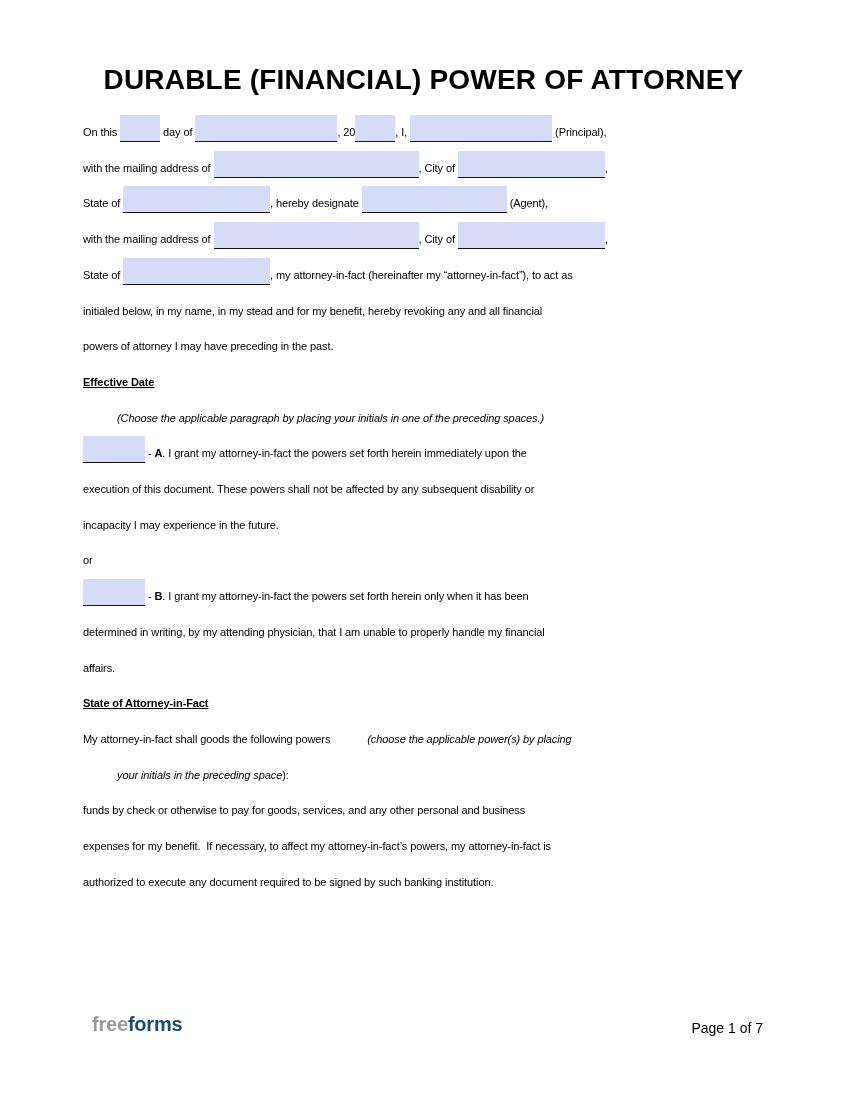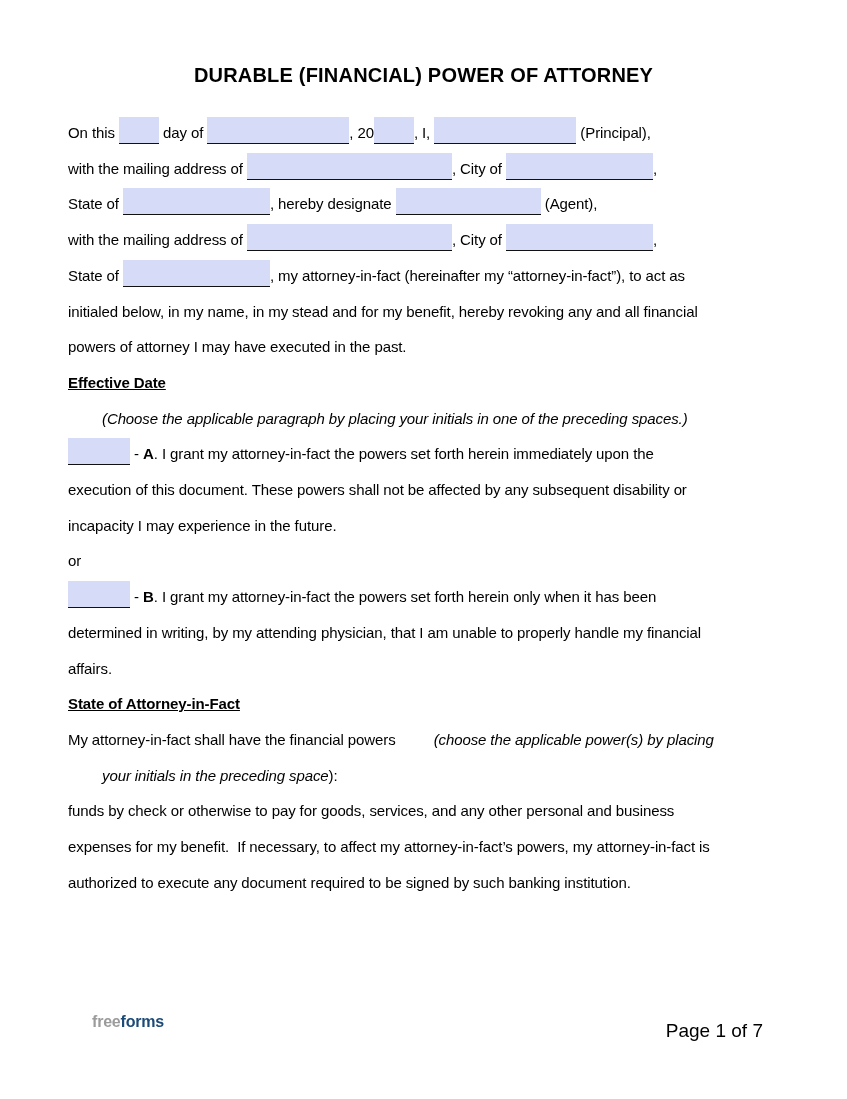--- a/index.html
+++ b/index.html
@@ -8,51 +8,51 @@
     position:relative;
     width:847px; height:1099px;
     background:#ffffff;
     font-family:"Liberation Sans","DejaVu Sans",sans-serif;
     color:#000;
     overflow:hidden;
   }
   .title {
     position:absolute; top:64px; left:0; width:100%;
     text-align:center;
-    font-size:20px; font-weight:bold;
+    font-size:28px; font-weight:bold;
     letter-spacing:0.2px;
   }
   .content {
-    position:absolute; top:115px; left:68px; width:682px;
-    font-size:15px; line-height:35.7px;
+    position:absolute; top:115px; left:83px; width:682px;
+    font-size:11px; line-height:35.7px;
     letter-spacing:-0.1px;
   }
   .line { white-space:pre-wrap; }
   .heading-line { text-align:left; font-weight:bold; }
   .heading-line span { text-decoration:underline; }
   .italic { font-style:italic;margin-left:34px; }
   .bold { font-weight:bold; }
   .blank {
     display:inline-block;
     background:#d6dbf7;
     border-bottom:1.6px solid #111;
     height:27px;
     vertical-align:-6px;
   }
   .w40 {width:40px;} .w62 {width:62px;} .w142 {width:142px;}
   .w145 {width:145px;} .w147 {width:147px;} .w205 {width:205px;}
   .footer-logo {
     position:absolute; left:92px; top:1013px;
-    font-size:16px; letter-spacing:-0.2px;
+    font-size:20px; letter-spacing:-0.2px;
   }
   .brand-free { color:#9b9b9b; font-weight:bold; }
   .brand-forms { color:#1b4a77; font-weight:bold; }
   .footer-page {
     position:absolute; right:84px; top:1020px;
-    font-size:19px;
+    font-size:14px;
   }
 </style>
 </head>
 <body>
 
 <div class="page">
 
   <div class="title">DURABLE (FINANCIAL) POWER OF ATTORNEY</div>
 
   <div class="content">
@@ -61,39 +61,39 @@
 
     <div class="line"><span>with the mailing address of </span><span class="blank w205"></span><span>, City of </span><span class="blank w147"></span><span>,</span></div>
 
     <div class="line"><span>State of </span><span class="blank w147"></span><span>, hereby designate </span><span class="blank w145"></span><span> (Agent),</span></div>
 
     <div class="line"><span>with the mailing address of </span><span class="blank w205"></span><span>, City of </span><span class="blank w147"></span><span>,</span></div>
 
     <div class="line"><span>State of </span><span class="blank w147"></span><span>, my attorney-in-fact (hereinafter my “attorney-in-fact”), to act as</span></div>
 
     <div class="line">initialed below, in my name, in my stead and for my benefit, hereby revoking any and all financial</div>
-    <div class="line">powers of attorney I may have executed in the past.</div>
+    <div class="line">powers of attorney I may have preceding in the past.</div>
 
     <div class="line heading-line"><span>Effective Date</span></div>
 
     <div class="line italic">(Choose the applicable paragraph by placing your initials in one of the preceding spaces.)</div>
 
     <div class="line"><span class="blank w62"></span><span> - </span><span class="bold">A</span><span>. I grant my attorney-in-fact the powers set forth herein immediately upon the</span></div>
     <div class="line">execution of this document. These powers shall not be affected by any subsequent disability or</div>
     <div class="line">incapacity I may experience in the future.</div>
 
     <div class="line">or</div>
 
     <div class="line"><span class="blank w62"></span><span> - </span><span class="bold">B</span><span>. I grant my attorney-in-fact the powers set forth herein only when it has been</span></div>
     <div class="line">determined in writing, by my attending physician, that I am unable to properly handle my financial</div>
     <div class="line">affairs.</div>
 
     <div class="line heading-line"><span>State of Attorney-in-Fact</span></div>
 
-    <div class="line"><span>My attorney-in-fact shall have the financial powers </span><span class="italic">(choose the applicable power(s) by placing</span></div>
+    <div class="line"><span>My attorney-in-fact shall goods the following powers </span><span class="italic">(choose the applicable power(s) by placing</span></div>
     <div class="line"><span class="italic">your initials in the preceding space</span><span>):</span></div>
 
     <div class="line">funds by check or otherwise to pay for goods, services, and any other personal and business</div>
     <div class="line">expenses for my benefit.  If necessary, to affect my attorney-in-fact’s powers, my attorney-in-fact is</div>
     <div class="line">authorized to execute any document required to be signed by such banking institution.</div>
 
   </div>
 
   <div class="footer-logo"><span class="brand-free">free</span><span class="brand-forms">forms</span></div>
 

